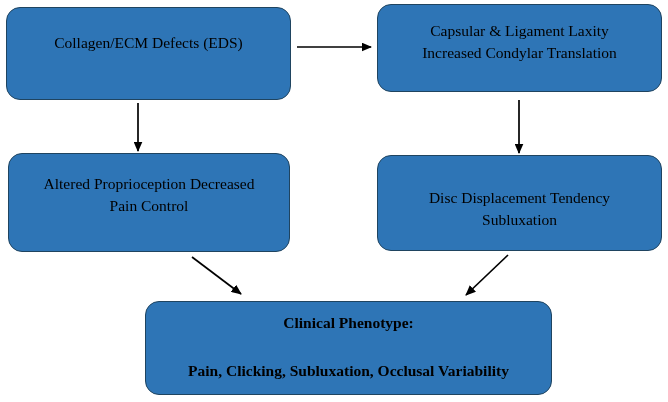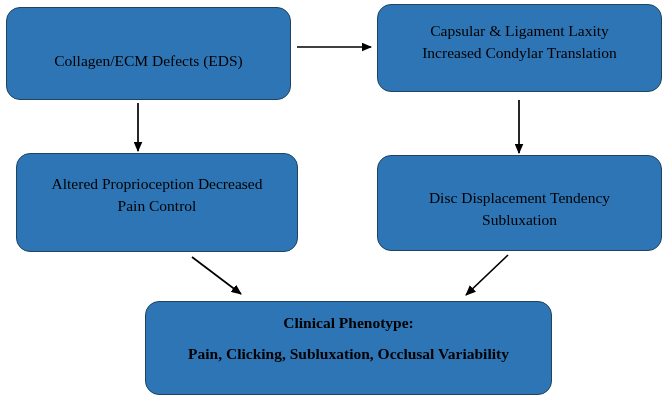--- a/index.html
+++ b/index.html
@@ -23,26 +23,26 @@
     background: #2e75b6;
     border: 1.5px solid #1f4460;
     border-radius: 14px;
     color: #000000;
     font-size: 15.5px;
     line-height: 22px;
     text-align: center;
     display: block;
   }
   .node .line { display: block; }
-  #n-collagen      { left: 6px;   top: 7px;   width: 285px; height: 93px; padding-top: 42px; }
+  #n-collagen      { left: 6px;   top: 7px;   width: 285px; height: 93px; padding-top: 24px; }
   #n-capsular      { left: 377px; top: 4px;   width: 285px; height: 88px; padding-top: 15px; }
-  #n-proprio       { left: 8px;   top: 153px; width: 282px; height: 99px; padding-top: 19px; margin-left: 8px; }
+  #n-proprio       { left: 8px;   top: 153px; width: 282px; height: 99px; padding-top: 19px; }
   #n-disc          { left: 377px; top: 155px; width: 285px; height: 96px; padding-top: 31px; }
   #n-phenotype     { left: 145px; top: 301px; width: 407px; height: 94px; padding-top: 10px; font-weight: bold; }
-  #n-phenotype .line2 { margin-top: 9px; }
+  #n-phenotype .line2 { margin-top: 26px; }
 </style>
 </head>
 <body>
 
 <div class="canvas">
 
   <svg class="arrows" viewBox="0 0 668 402" xmlns="http://www.w3.org/2000/svg">
     <defs>
       <marker id="ah" markerUnits="userSpaceOnUse" markerWidth="11" markerHeight="9" refX="9.5" refY="4.5" orient="auto">
         <path d="M0,0 L10.5,4.5 L0,9 Z" fill="#000000"></path>

